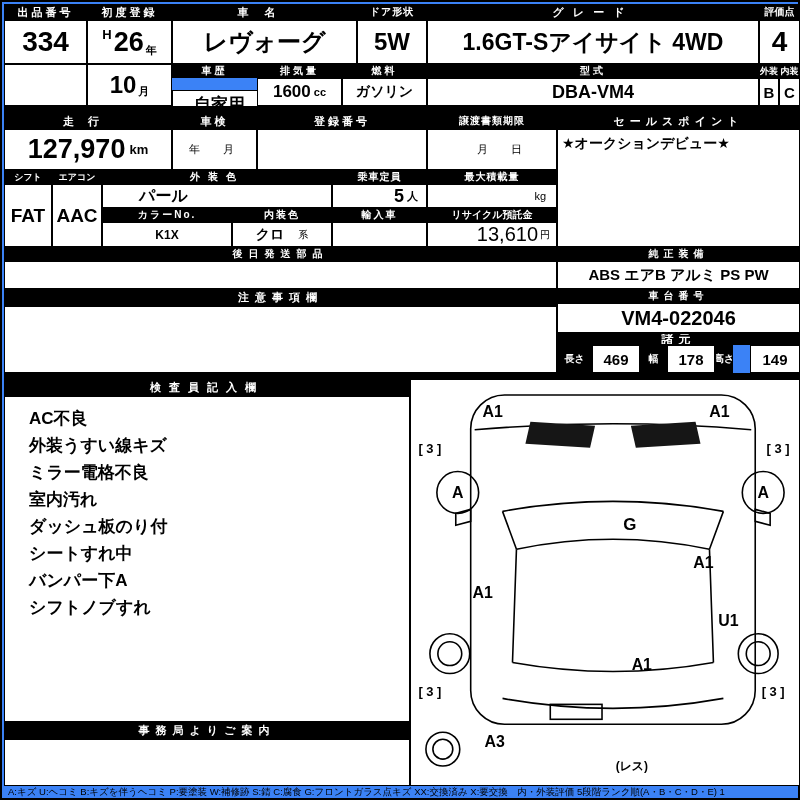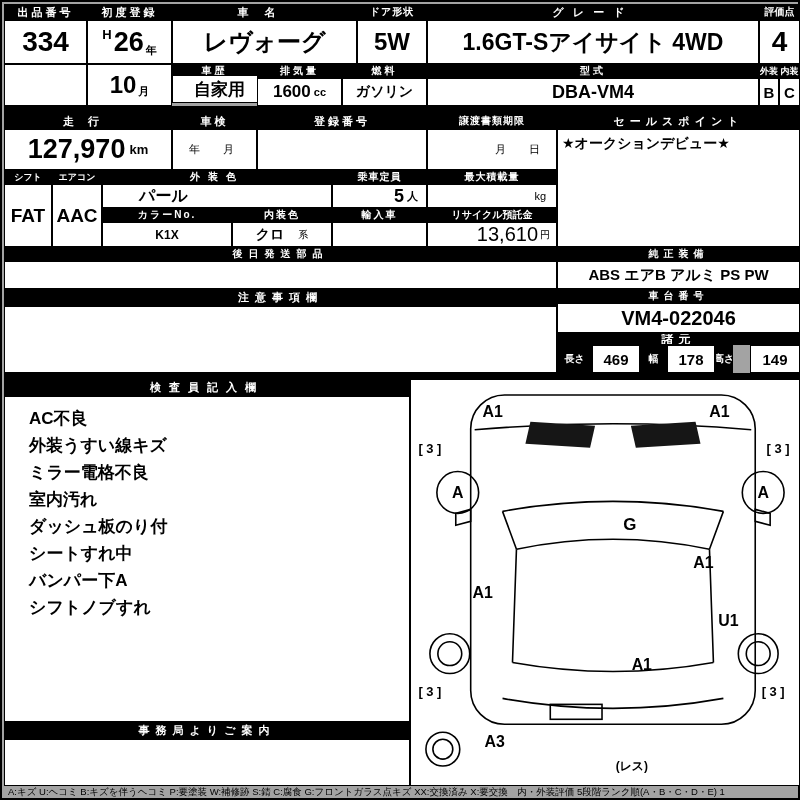--- a/index.html
+++ b/index.html
@@ -1,16 +1,16 @@
 <!DOCTYPE html>
 <html><head>
 <meta charset="utf-8">
 <style>
   html,body{margin:0;padding:0;background:#fff}
-  .sheet{position:relative;width:800px;height:800px;background:#a3a3a3;color:#000;
+  .sheet{position:relative;width:800px;height:800px;background:#3b82f6;color:#000;
          font-family:"Liberation Sans","DejaVu Sans",sans-serif;box-sizing:border-box;border:2px solid #000}
   .c{position:absolute;box-sizing:border-box;border:1px solid #000;background:#fff;
      display:flex;align-items:center;justify-content:center;overflow:hidden;white-space:nowrap}
   .h{background:#000;color:#fff;font-size:11px;font-weight:bold;letter-spacing:3px}
   .v{font-weight:bold}
   .left{justify-content:flex-start}
   .right{justify-content:flex-end}
   .col{flex-direction:column;align-items:flex-start;justify-content:flex-start;padding:8px 24px}
   .band{position:absolute;background:#000}
   .note{font-size:17px;font-weight:600;line-height:27px}
@@ -44,21 +44,21 @@
   <div class="c h" style="left:355px;top:2px;width:70px;height:16px;letter-spacing:1px;font-size:10px">ドア形状</div>
   <div class="c v" style="left:355px;top:18px;width:70px;height:44px;font-size:24px">5W</div>
 
   <div class="c h" style="left:425px;top:2px;width:332px;height:16px;letter-spacing:9px">グレード</div>
   <div class="c v" style="left:425px;top:18px;width:332px;height:44px;font-size:23px">1.6GT-Sアイサイト 4WD</div>
 
   <div class="c h" style="left:757px;top:2px;width:41px;height:16px;letter-spacing:0;font-size:10px">評価点</div>
   <div class="c v" style="left:757px;top:18px;width:41px;height:44px;font-size:28px">4</div>
 
   <div class="c h" style="left:170px;top:62px;width:85px;height:14px;font-size:10px">車歴</div>
-  <div class="c v" style="left:170px;top:73px;width:95px;height:28px;font-size:17px">自家用</div>
+  <div class="c v" style="left:170px;top:88px;width:95px;height:28px;font-size:17px">自家用</div>
 
   <div class="c h" style="left:255px;top:62px;width:85px;height:14px;font-size:10px">排気量</div>
   <div class="c v" style="left:255px;top:76px;width:85px;height:28px">
     <span style="font-size:17px">1600</span>
     <span class="unit">cc</span>
   </div>
 
   <div class="c h" style="left:340px;top:62px;width:85px;height:14px;font-size:10px">燃料</div>
   <div class="c v" style="left:340px;top:76px;width:85px;height:28px;font-size:14px">ガソリン</div>
 
@@ -78,21 +78,21 @@
     <span style="font-size:13px;font-weight:bold;margin-left:4px">km</span>
   </div>
 
   <div class="c h" style="left:170px;top:111px;width:85px;height:16px">車検</div>
   <div class="c" style="left:170px;top:127px;width:85px;height:41px;font-size:11px;letter-spacing:6px">年　月</div>
 
   <div class="c h" style="left:255px;top:111px;width:170px;height:16px">登録番号</div>
   <div class="c" style="left:255px;top:127px;width:170px;height:41px"></div>
 
   <div class="c h" style="left:425px;top:111px;width:130px;height:16px;font-size:10px;letter-spacing:1px">譲渡書類期限</div>
-  <div class="c right" style="left:425px;top:127px;width:130px;height:41px;font-size:11px;letter-spacing:6px;padding-right:10px">月　日</div>
+  <div class="c right" style="left:425px;top:127px;width:130px;height:41px;font-size:11px;letter-spacing:6px;padding-right:28px">月　日</div>
 
   <div class="c h" style="left:555px;top:111px;width:243px;height:16px;letter-spacing:5px">セールスポイント</div>
   <div class="c" style="left:555px;top:127px;width:243px;height:118px;align-items:flex-start;justify-content:flex-start;padding:5px 4px;font-size:14px;font-weight:bold">★オークションデビュー★</div>
 
   <div class="c h" style="left:2px;top:168px;width:48px;height:14px;font-size:9px;letter-spacing:0">シフト</div>
   <div class="c v" style="left:2px;top:182px;width:48px;height:63px;font-size:19px">FAT</div>
 
   <div class="c h" style="left:50px;top:168px;width:50px;height:14px;font-size:9px;letter-spacing:0">エアコン</div>
   <div class="c v" style="left:50px;top:182px;width:50px;height:63px;font-size:19px">AAC</div>
 

